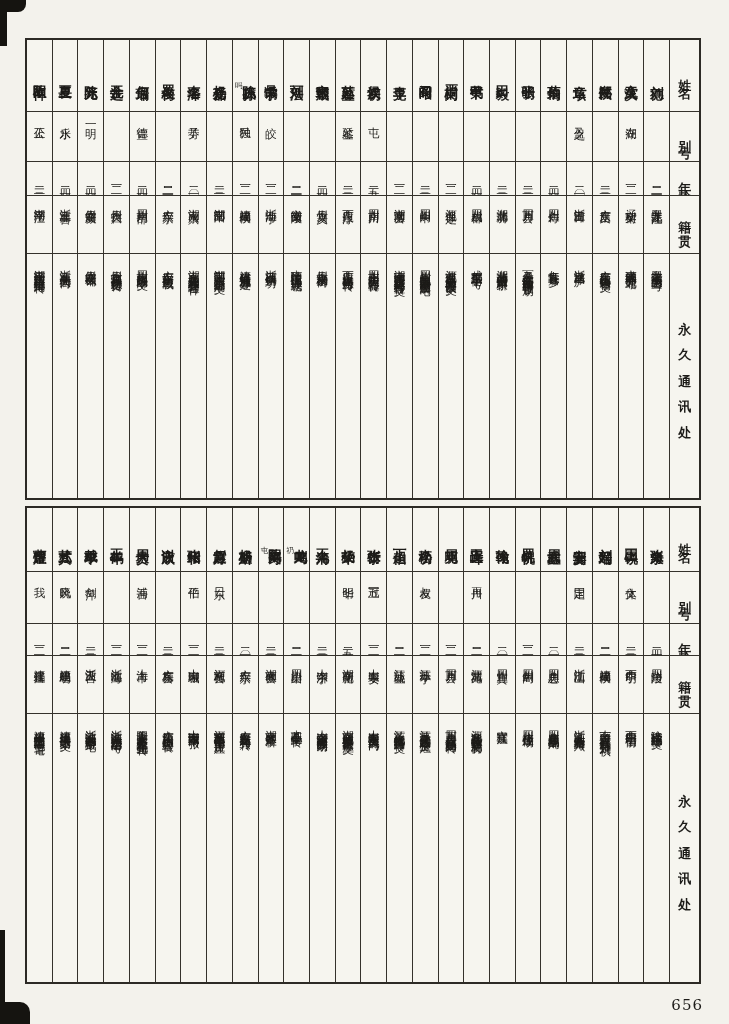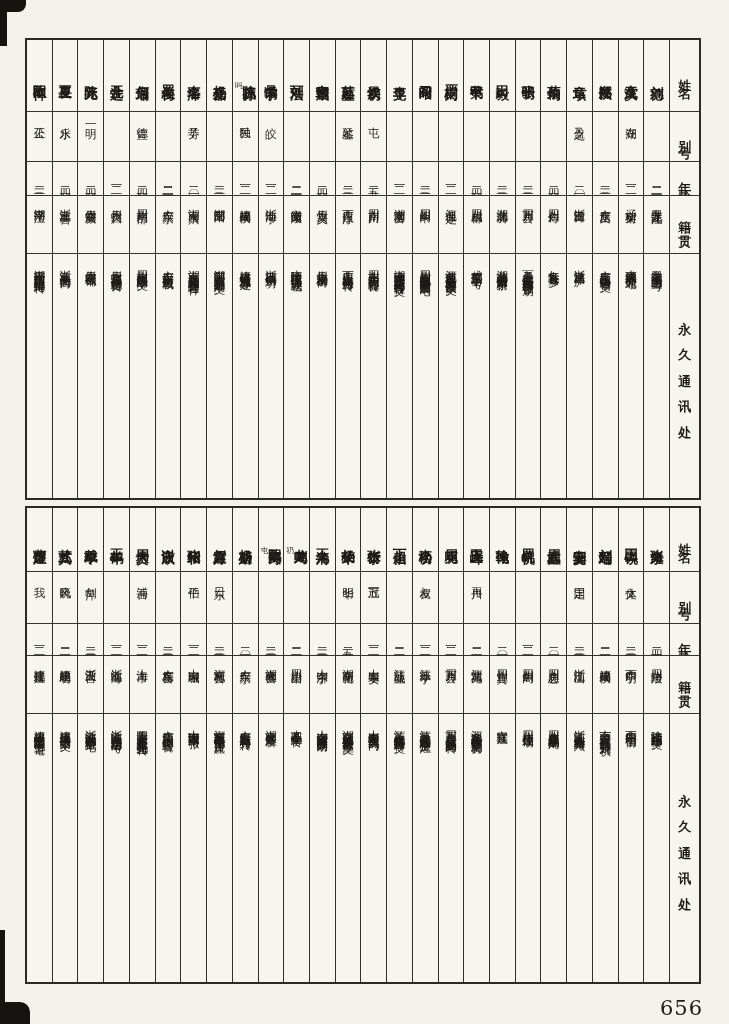--- a/index.html
+++ b/index.html
@@ -49,21 +49,21 @@
   .bot .c-origin{height:58px;align-items:flex-start;padding-top:4px;}
   .bot .c-addr{flex:1;align-items:flex-start;padding-top:7px;}
   .nm{font-weight:bold;font-size:13.5px;letter-spacing:1px;line-height:1;}
   .note{font-size:7.5px;letter-spacing:0;align-self:center;}
   .namewrap{writing-mode:vertical-rl;display:flex;flex-direction:column;align-items:center;}
   
   .h2{letter-spacing:7px;font-size:13px;font-weight:bold;}
   .h-origin{letter-spacing:14px;font-size:13px;font-weight:bold;}
   .h-addr{letter-spacing:26px;font-size:13px;font-weight:bold;}
   .hdr .cell{align-items:center;padding-top:0;}
-  .pageno{position:absolute;right:26px;top:996px;font-size:21px;letter-spacing:1px;}
+  .pageno{position:absolute;right:26px;top:996px;font-size:15px;letter-spacing:1px;}
 </style>
 </head>
 <body>
 
 <div class="page">
   <div class="art tl"></div>
   <div class="art tl2"></div>
   <div class="art bl"></div>
   <div class="art bl2"></div>
 

